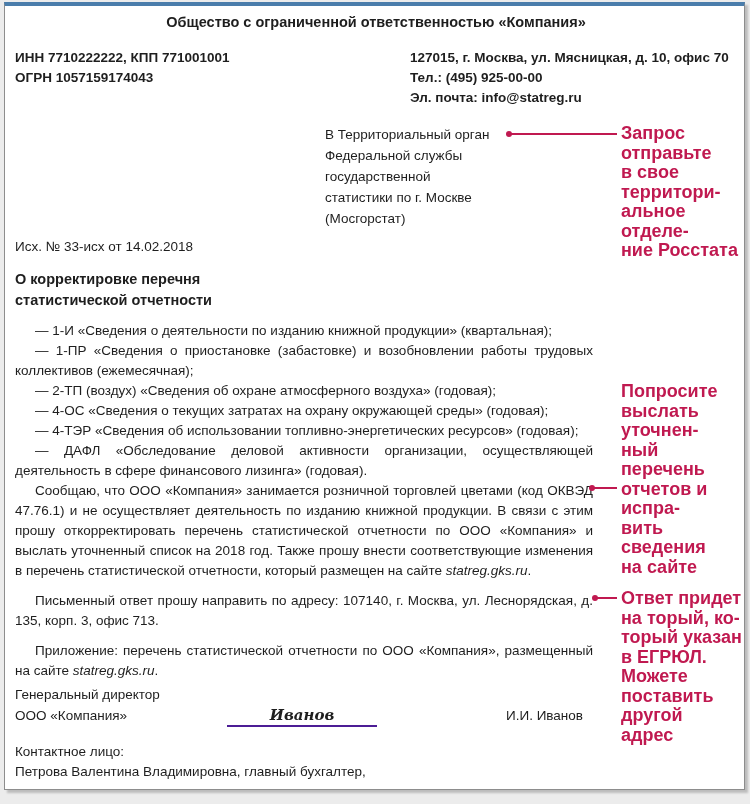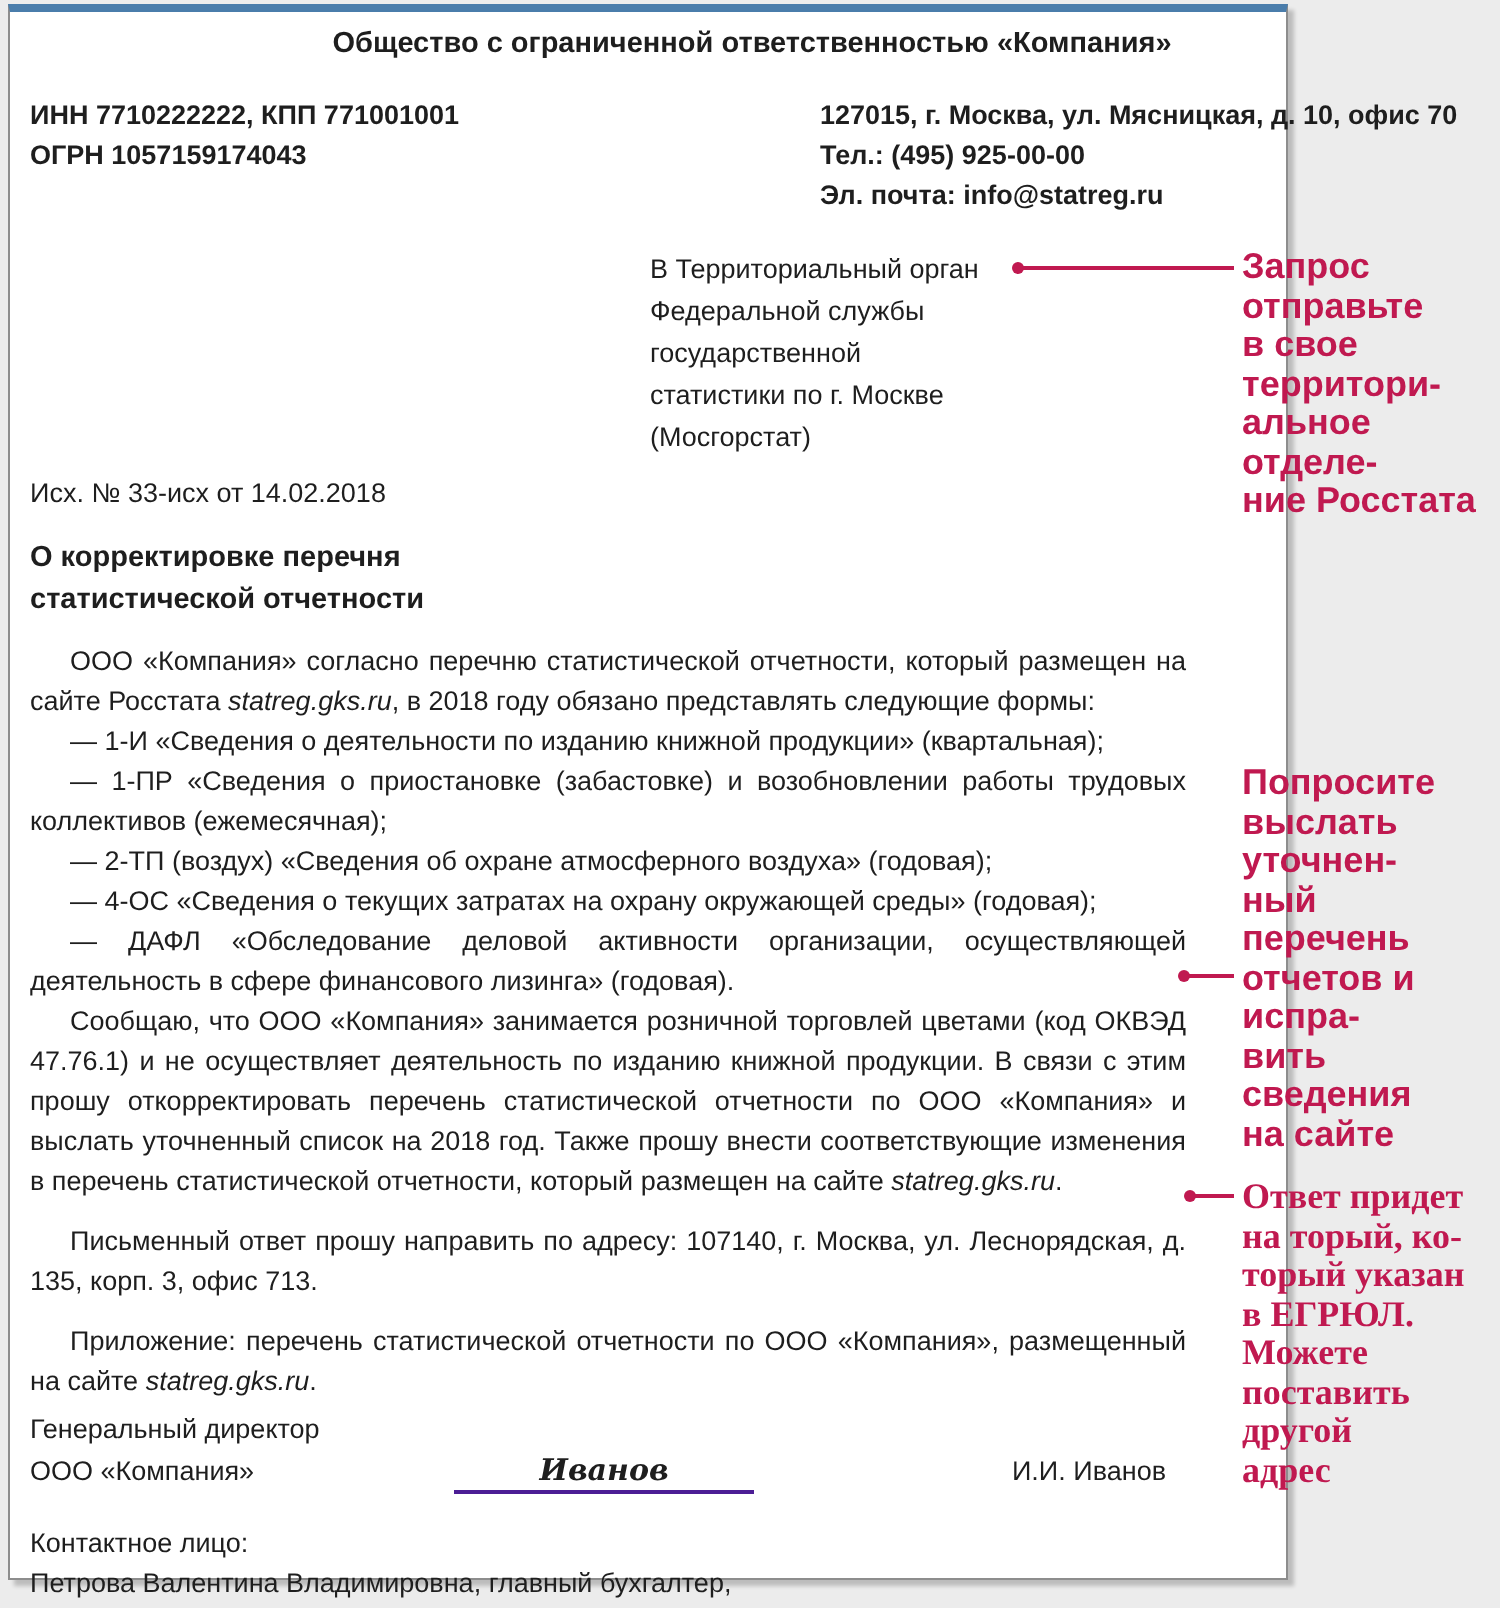--- a/index.html
+++ b/index.html
@@ -11,21 +11,21 @@
     --frame:#8d8d8d;
   }
   *{margin:0;padding:0;box-sizing:border-box;}
   html,body{width:750px;height:804px;overflow:hidden;}
   body{
     background:var(--outside);
     font-family:"Liberation Sans","DejaVu Sans",sans-serif;
     color:var(--ink);
   }
   .doc{
-    position:absolute;left:4px;top:2px;width:640px;height:788px;
+    position:absolute;left:4px;top:2px;width:741px;height:788px;
     background:var(--paper);
     border:1px solid var(--frame);
     border-top:4px solid var(--blue);
     box-shadow:3px 3px 2px rgba(0,0,0,.20);
     padding:6px 0 0 10px;
   }
   .content{width:578px;}
   .wide{width:722px;}
   .company{
     text-align:center;font-weight:bold;font-size:14.5px;line-height:20px;
@@ -56,21 +56,21 @@
   }
   .sig-name{margin-left:auto;margin-right:10px;}
   .contact{margin-top:15px;font-size:13.5px;line-height:19.5px;}
   
   .annotation{
     position:absolute;left:616px;width:126px;
     color:var(--red);font-weight:bold;font-size:18px;line-height:19.5px;
   }
   .annotation-1{top:118px;}
   .annotation-2{top:376px;}
-  .annotation-3{top:583px;font-family:Liberation Serif, serif;}
+  .annotation-3{top:583px;}
   .pointer{
     position:absolute;height:0;border-top:2px solid var(--red);
   }
   .pointer::before{
     content:"";position:absolute;left:-1px;top:-4px;width:6px;height:6px;
     border-radius:50%;background:var(--red);
   }
   .pointer-1{top:127px;left:502px;width:110px;}
   .pointer-2{top:481px;left:585px;width:27px;}
   .pointer-3{top:591px;left:588px;width:24px;}
@@ -101,25 +101,25 @@
     </div>
 
   <div class="outgoing">Исх. № 33-исх от 14.02.2018</div>
 
   <div class="title wide">
       <div>О корректировке перечня</div>
       <div>статистической отчетности</div>
     </div>
 
   <div class="letter-body content">
-      <p class="para">ООО «Компания» согласно перечню статистической отчетности, который размещен на сайте Росстата <i>statreg.gks.ru</i>, в 2018 году обязано представлять следующие формы:</p>
       <p class="li">— 1-И «Сведения о деятельности по изданию книжной продукции» (квартальная);</p>
       <p class="li">— 1-ПР «Сведения о приостановке (забастовке) и возобновлении работы трудовых коллективов (ежемесячная);</p>
       <p class="li">— 2-ТП (воздух) «Сведения об охране атмосферного воздуха» (годовая);</p>
       <p class="li">— 4-ОС «Сведения о текущих затратах на охрану окружающей среды» (годовая);</p>
+      <p class="li">— 4-ТЭР «Сведения об использовании топливно-энергетических ресурсов» (годовая);</p>
       <p class="li">— ДАФЛ «Обследование деловой активности организации, осуществляющей деятельность в сфере финансового лизинга» (годовая).</p>
       <p class="para">Сообщаю, что ООО «Компания» занимается розничной торговлей цветами (код ОКВЭД 47.76.1) и не осуществляет деятельность по изданию книжной продукции. В связи с этим прошу откорректировать перечень статистической отчетности по ООО «Компания» и выслать уточненный список на 2018 год. Также прошу внести соответствующие изменения в перечень статистической отчетности, который размещен на сайте <i>statreg.gks.ru</i>.</p>
       <p class="para gap">Письменный ответ прошу направить по адресу: 107140, г. Москва, ул. Леснорядская, д. 135, корп. 3, офис 713.</p>
       <p class="para gap">Приложение: перечень статистической отчетности по ООО «Компания», размещенный на сайте <i>statreg.gks.ru</i>.</p>
     </div>
 
   <div class="sig-line1 content">Генеральный директор</div>
   <div class="sig-line2 content">
     <span>ООО «Компания»</span>
     <span class="sig-script">Иванов</span>

